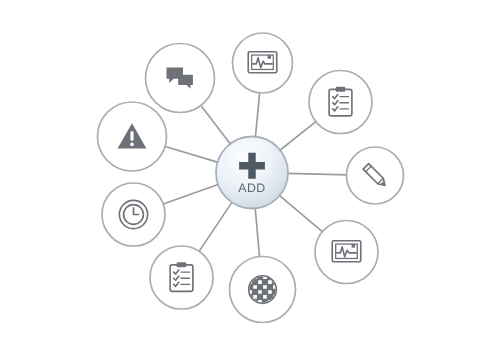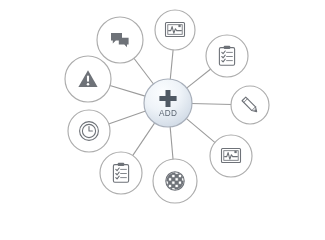--- a/index.html
+++ b/index.html
@@ -9,20 +9,21 @@
   }
   body {
     font-family: "Liberation Sans", sans-serif;
   }
   #app {
     position: relative;
     width: 325px;
     height: 211px;
     background: #ffffff;
     overflow: hidden;
+    margin-top: 12px;
   }
   #graph-svg {
     position: absolute;
     left: 0;
     top: 0;
     width: 325px;
     height: 211px;
     display: block;
   }
   .edge-line {

